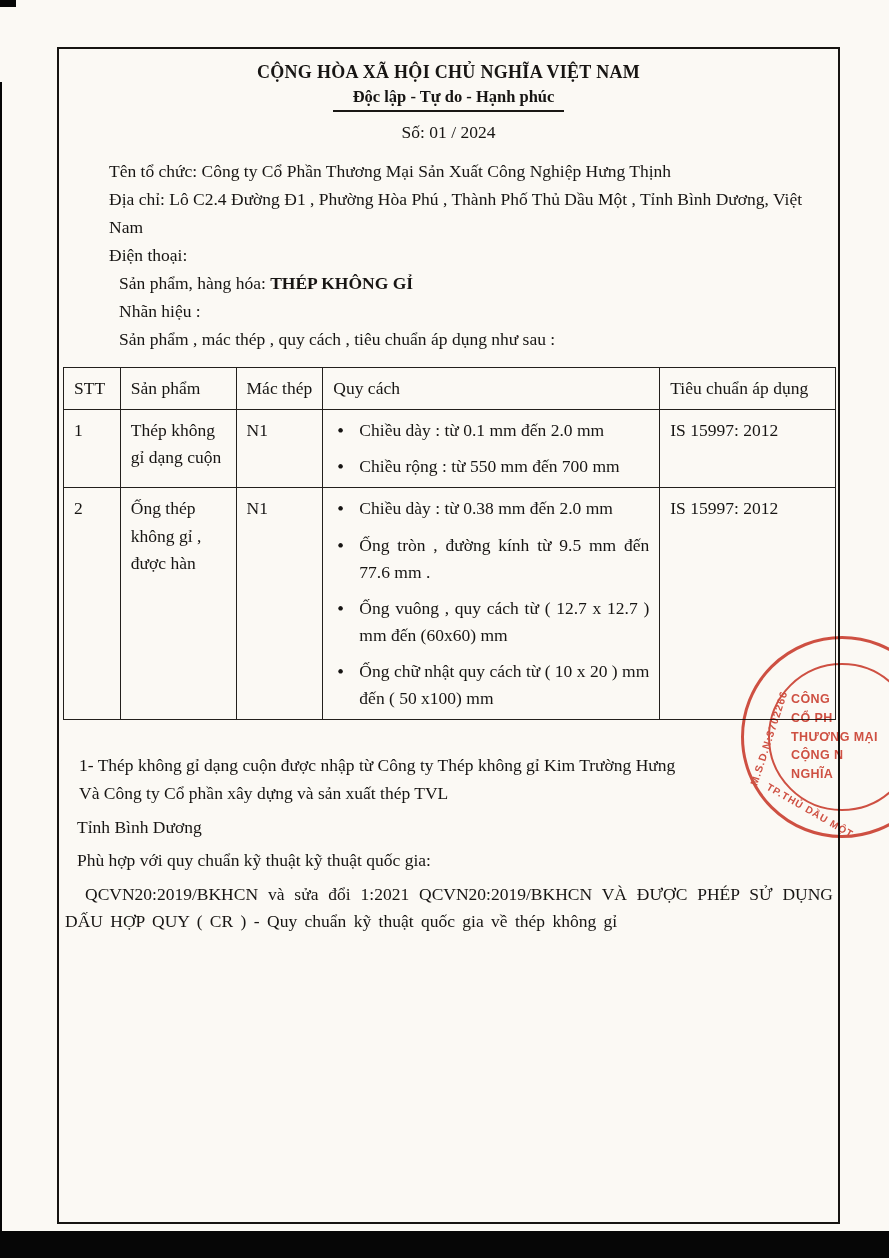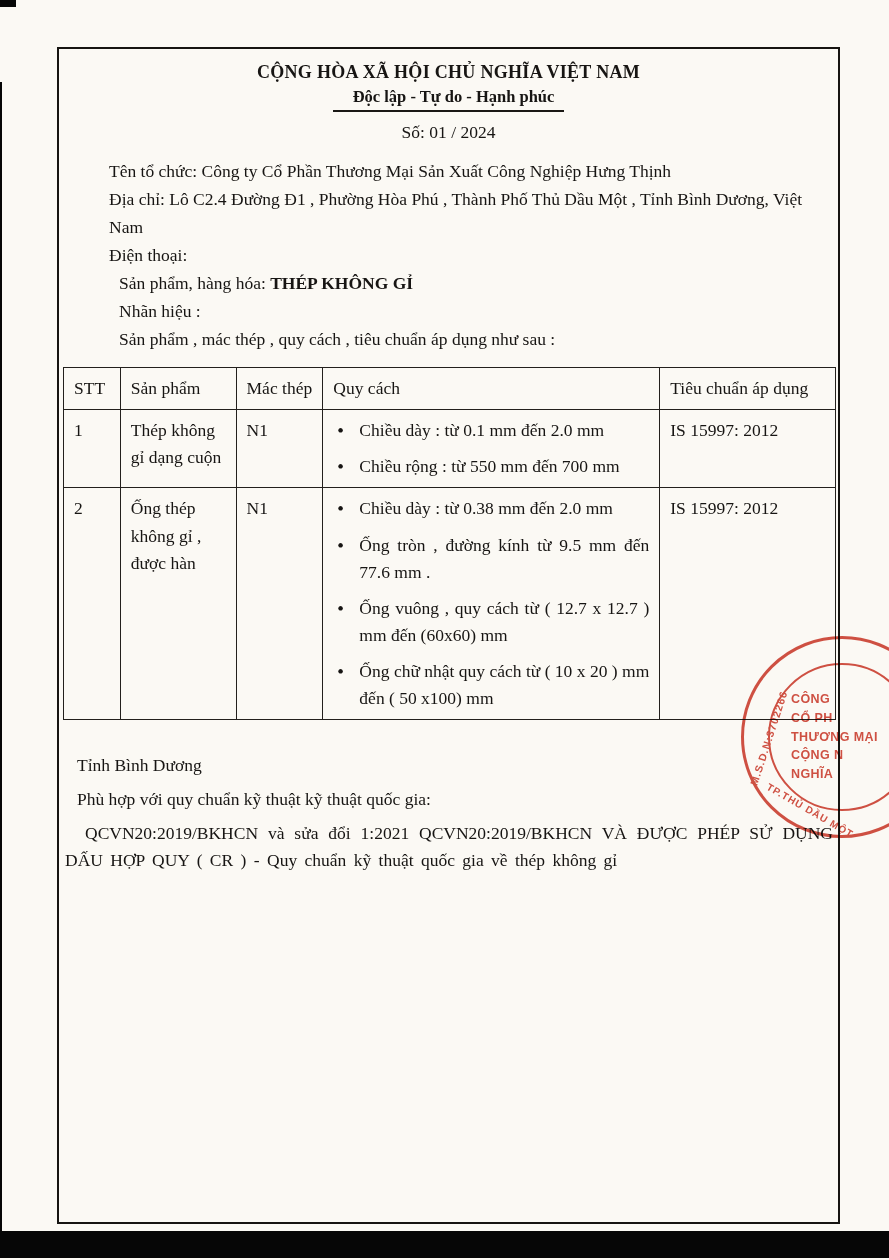--- a/index.html
+++ b/index.html
@@ -157,20 +157,24 @@
             <div class="qc-item">Ống tròn , đường kính từ 9.5 mm đến 77.6 mm .</div>
             <div class="qc-item">Ống vuông , quy cách từ ( 12.7 x 12.7 ) mm đến (60x60) mm</div>
             <div class="qc-item">Ống chữ nhật quy cách từ ( 10 x 20 ) mm đến ( 50 x100) mm</div>
           </td>
           <td>IS 15997: 2012</td>
         </tr>
       </tbody>
     </table>
 
     <div class="notes">
+      <div class="note1">
+        <div>1- Thép không gỉ dạng cuộn được nhập từ Công ty Thép không gỉ Kim Trường Hưng</div>
+        <div>Và Công ty Cổ phần xây dựng và sản xuất thép TVL</div>
+      </div>
       <div class="line">Tỉnh Bình Dương</div>
       <div class="line">Phù hợp với quy chuẩn kỹ thuật kỹ thuật quốc gia:</div>
       <div class="reg">QCVN20:2019/BKHCN và sửa đổi 1:2021 QCVN20:2019/BKHCN VÀ ĐƯỢC PHÉP SỬ DỤNG DẤU HỢP QUY ( CR ) -  Quy chuẩn kỹ thuật quốc gia về thép không gỉ</div>
     </div>
 
   </div>
 
   <div class="stamp">
     <div class="stamp-outer"></div>
     <div class="stamp-inner"></div>

